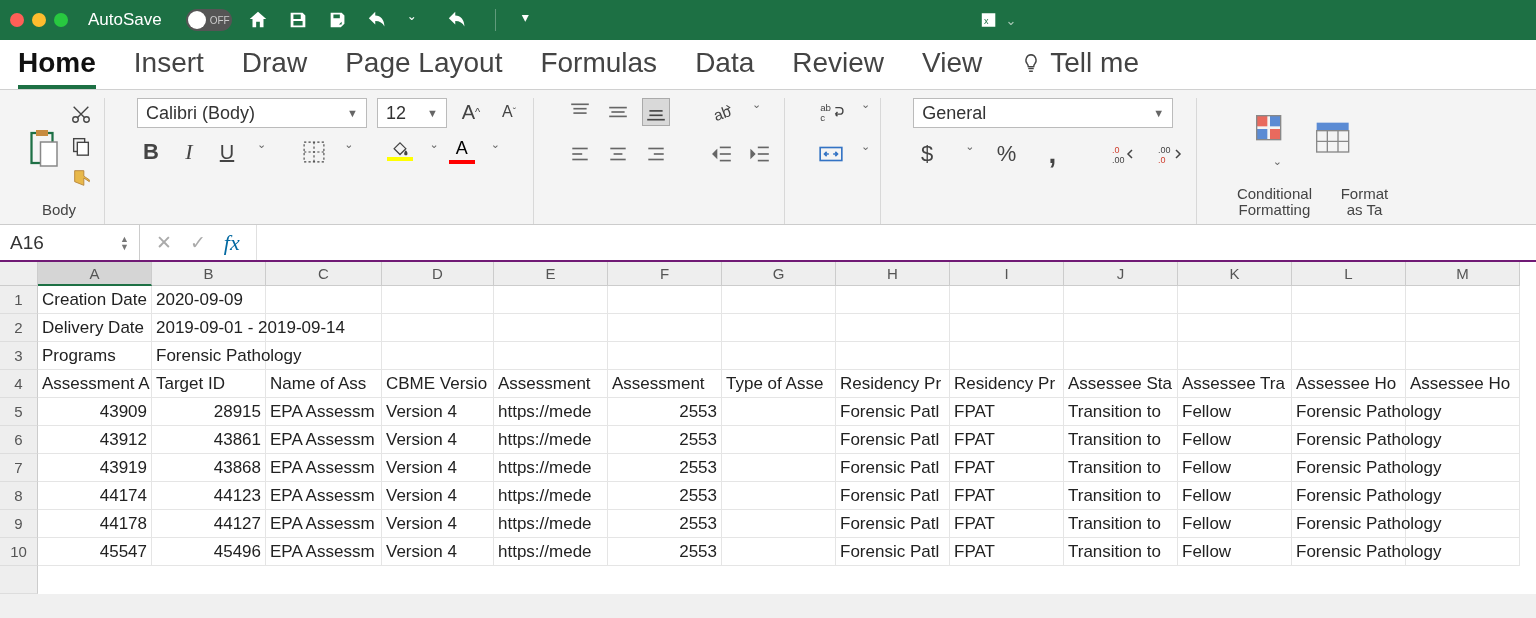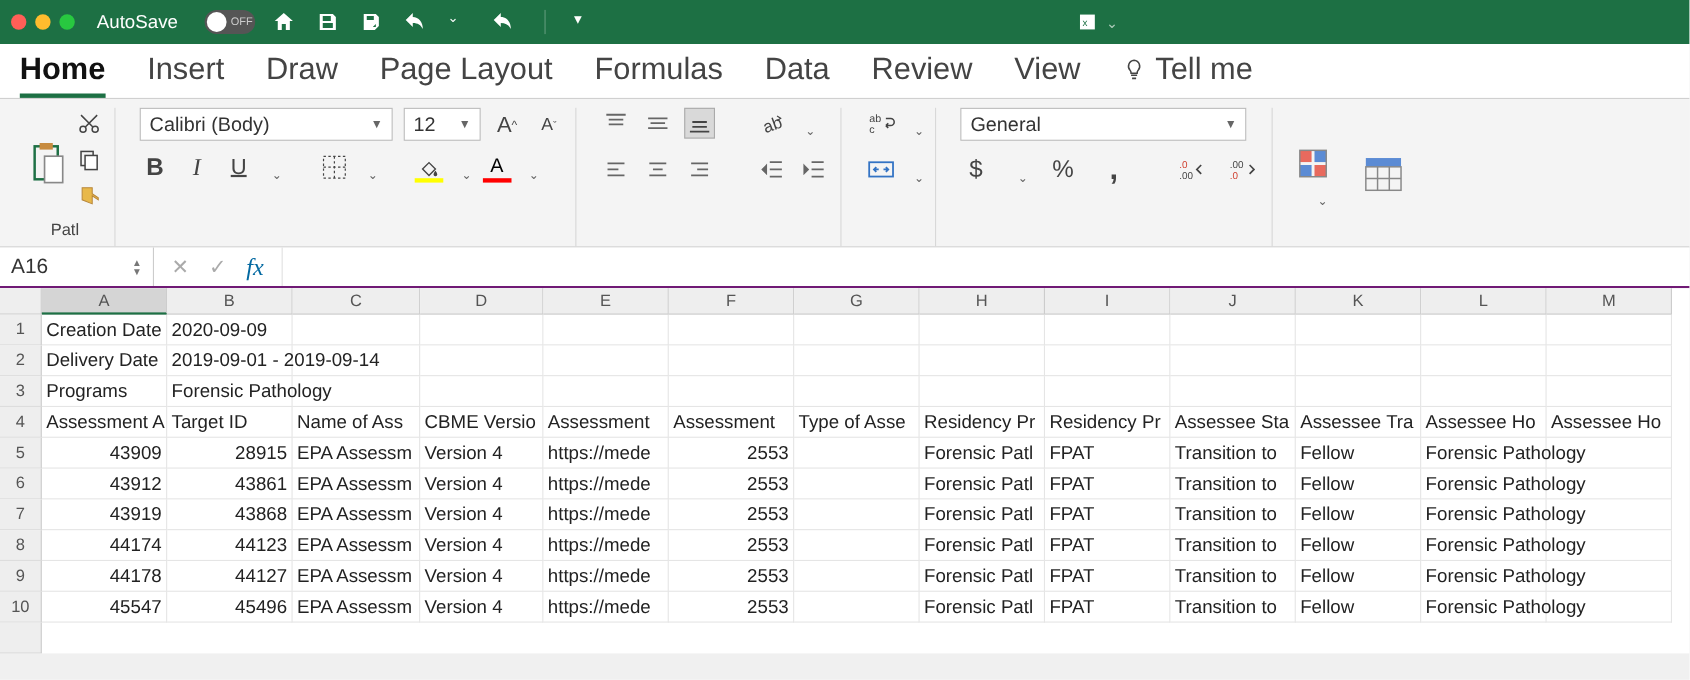--- a/index.html
+++ b/index.html
@@ -28,21 +28,21 @@
 
 
 .ribbon { height: 135px; background: #f4f4f4; border-bottom: 1px solid #ccc; display: flex; padding: 8px 14px 0; gap: 12px; }
 .group { display: flex; flex-direction: column; align-items: center; padding: 0 10px; border-right: 1px solid #d8d8d8; }
 .group:last-child { border-right: none; }
 .group-icons { display: flex; align-items: center; gap: 10px; flex: 1; }
 .group-label { font-size: 15px; color: #444; padding: 4px 0 6px; }
 .bigicon { display: flex; flex-direction: column; align-items: center; gap: 2px; }
 .iconbox { width: 36px; height: 40px; display: flex; align-items: center; justify-content: center; }
 .stack { display: flex; flex-direction: column; gap: 6px; }
-.row { display: flex; align-items: flex-end; gap: 10px; }
+.row { display: flex; align-items: flex-start; gap: 10px; margin-left: 10px; }
 .dropdown { height: 30px; background: #fff; border: 1px solid #bbb; display: flex; align-items: center; padding: 0 8px; font-size: 18px; color: #333; }
 .dd-arrow { font-size: 11px; color: #666; margin-left: 6px; }
 .fontname { width: 230px; justify-content: space-between; }
 .fontsize { width: 70px; justify-content: space-between; }
 .numfmt { width: 260px; justify-content: space-between; }
 .btn { width: 28px; height: 28px; display: flex; align-items: center; justify-content: center; color: #444; font-size: 18px; }
 .btn.sel { background: #d9d9d9; border: 1px solid #aaa; }
 .underline-color { width: 26px; height: 4px; margin-top: 1px; }
 
 
@@ -159,21 +159,21 @@
             </svg></span>
         <span><svg width="22" height="22" viewBox="0 0 24 24" fill="none" stroke="#444" stroke-width="1.5">
               <rect x="4" y="4" width="12" height="14"></rect>
               <rect x="8" y="8" width="12" height="14" fill="#fff"></rect>
             </svg></span>
         <span><svg width="24" height="22" viewBox="0 0 24 24">
               <path d="M4 4h10v6l6 4v2l-6-4v8L4 16z" fill="#e8b84a" stroke="#b8863a"></path>
             </svg></span>
       </div>
     </div>
-    <div class="group-label">Patl</div>
+    <div class="group-label">Body</div>
   </div>
 
   <div class="group" style="align-items:flex-start">
     <div class="row" style="margin-bottom:10px">
       <div class="dropdown fontname">
           <span>Calibri (Body)</span>
           <span class="dd-arrow">▼</span>
         </div>
       <div class="dropdown fontsize">
           <span>12</span>
@@ -353,20 +353,24 @@
       </div>
       <div class="bigicon">
         <svg width="40" height="40" viewBox="0 0 30 30">
             <rect x="2" y="2" width="24" height="6" fill="#5b8bd4"></rect>
             <rect x="2" y="8" width="24" height="16" fill="none" stroke="#888"></rect>
             <line x1="10" y1="8" x2="10" y2="24" stroke="#888"></line>
             <line x1="18" y1="8" x2="18" y2="24" stroke="#888"></line>
             <line x1="2" y1="16" x2="26" y2="16" stroke="#888"></line>
           </svg>
       </div>
+    </div>
+    <div class="row" style="gap:20px">
+      <div class="group-label" style="text-align:center;line-height:16px;width:90px">Conditional Formatting</div>
+      <div class="group-label" style="text-align:center;line-height:16px;width:50px">Format as Ta</div>
     </div>
   </div>
 </div>
 
 <div class="fbar-row">
   <div class="namebox">
     <span>A16</span>
     <span class="spin">
         <span>▲</span>
         <span>▼</span>

